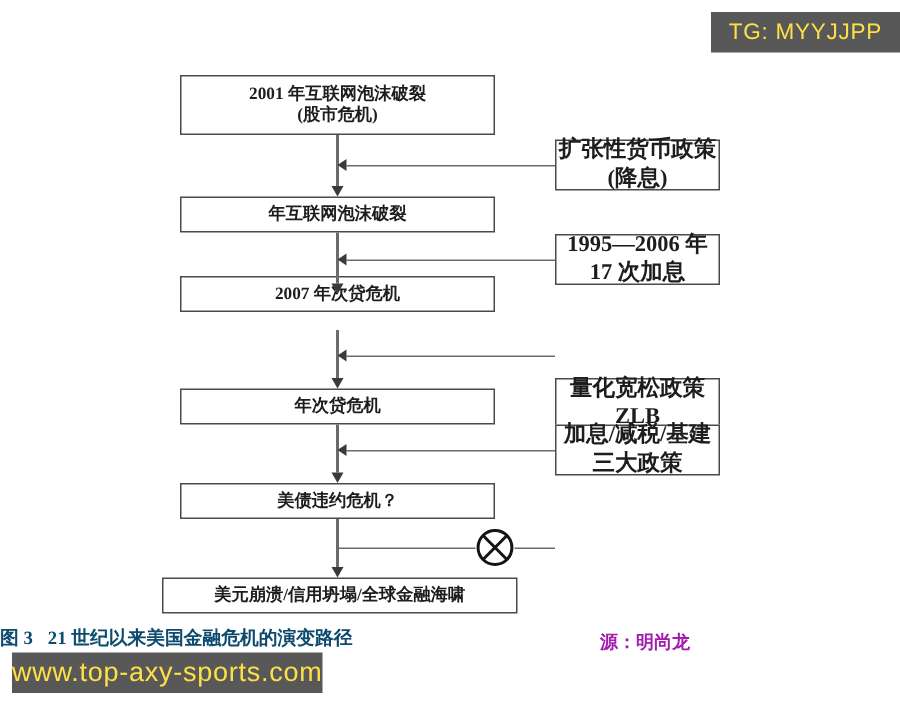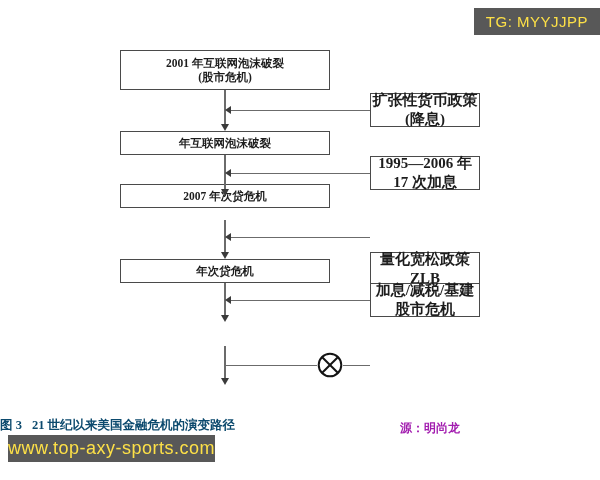--- a/index.html
+++ b/index.html
@@ -152,40 +152,46 @@
     </div>
 
     <div class="node main-node" style="left:120px; top:184px; width:210px; height:24px;text-align:center;">
       <span class="ln">2007 年次贷危机</span>
     </div>
 
     <div class="node main-node" style="left:120px; top:259px; width:210px; height:24px;">
       <span class="ln">年次贷危机</span>
     </div>
 
-
+    <div class="node main-node" style="left:120px; top:322px; width:210px; height:24px;">
+      <span class="ln">美债违约危机？</span>
+    </div>
+
+    <div class="node main-node" style="left:108px; top:385px; width:237px; height:24px;">
+      <span class="ln">美元崩溃/信用坍塌/全球金融海啸</span>
+    </div>
 
     <div class="node side-node" style="left:370px; top:93px; width:110px; height:34px;">
       <span class="ln">扩张性货币政策</span>
       <span class="ln">(降息)</span>
     </div>
 
     <div class="node side-node" style="left:370px; top:156px; width:110px; height:34px;">
       <span class="ln">1995—2006 年</span>
       <span class="ln">17 次加息</span>
     </div>
 
     <div class="node side-node" style="left:370px; top:204px; width:110px; height:34px;margin-top:48px;">
       <span class="ln">量化宽松政策</span>
       <span class="ln">ZLB</span>
     </div>
 
     <div class="node side-node" style="left:370px; top:283px; width:110px; height:34px;">
       <span class="ln">加息/减税/基建</span>
-      <span class="ln">股市危机</span>
+      <span class="ln">三大政策</span>
     </div>
 
 
     <div class="vline" style="left:224.4px; top:90px; height:34px;"></div>
     <div class="arrow-down" style="left:220.5px; top:124px;"></div>
 
     <div class="vline" style="left:224.4px; top:155px; height:34px;"></div>
     <div class="arrow-down" style="left:220.5px; top:189px;"></div>
 
     <div class="vline" style="left:224.4px; top:220px; height:32px;"></div>

